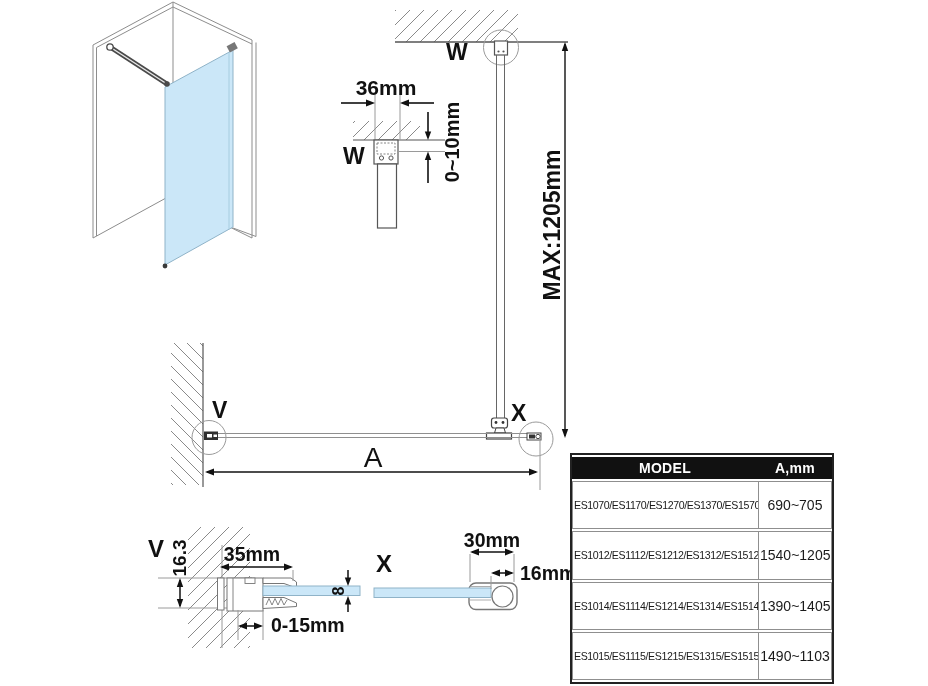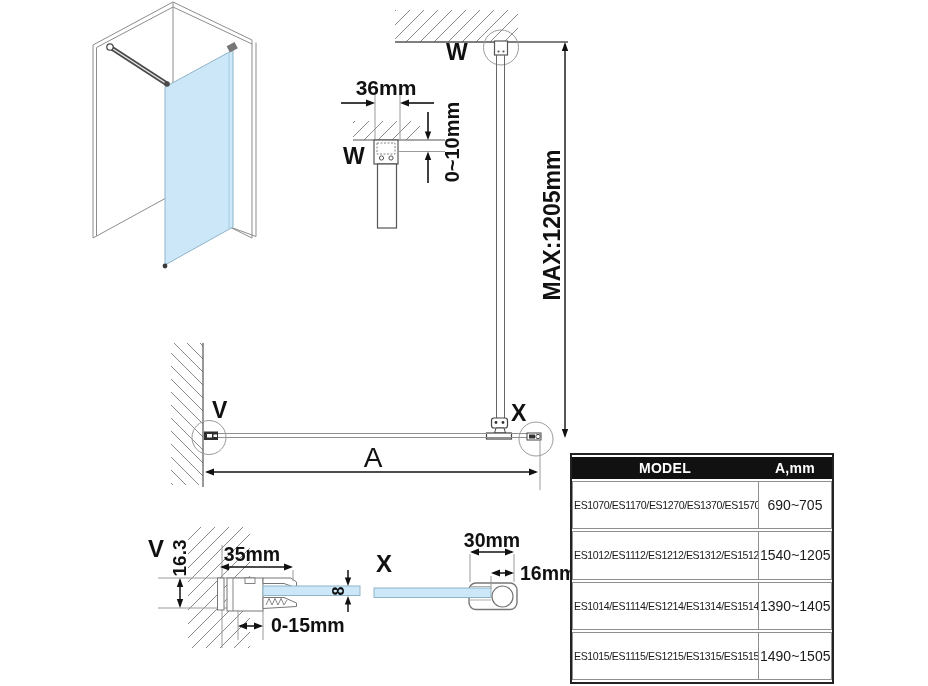--- a/index.html
+++ b/index.html
@@ -199,18 +199,18 @@
         <tr>
           <td class="model">ES1012/ES1112/ES1212/ES1312/ES1512</td>
           <td class="amm">1540~1205</td>
         </tr>
         <tr>
           <td class="model">ES1014/ES1114/ES1214/ES1314/ES1514</td>
           <td class="amm">1390~1405</td>
         </tr>
         <tr>
           <td class="model">ES1015/ES1115/ES1215/ES1315/ES1515</td>
-          <td class="amm">1490~1505</td>
+          <td class="amm">1490~1103</td>
         </tr>
       </tbody>
     </table>
   </div>
 </div>
 
 </body></html>

